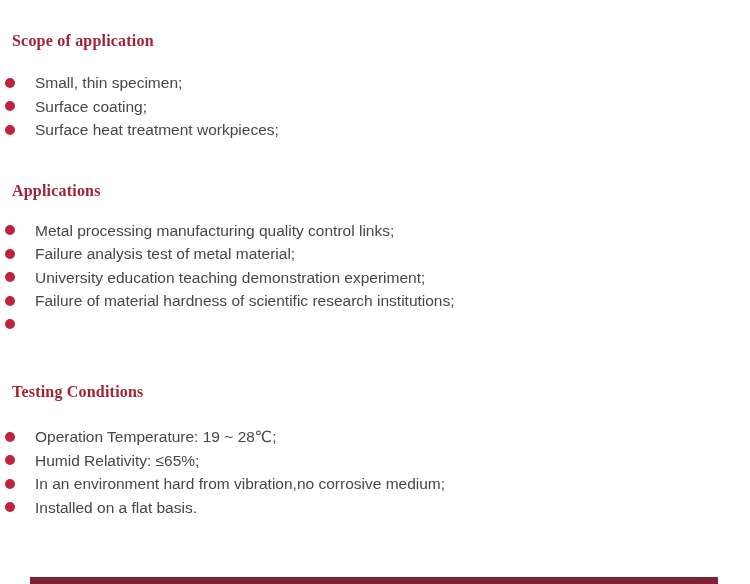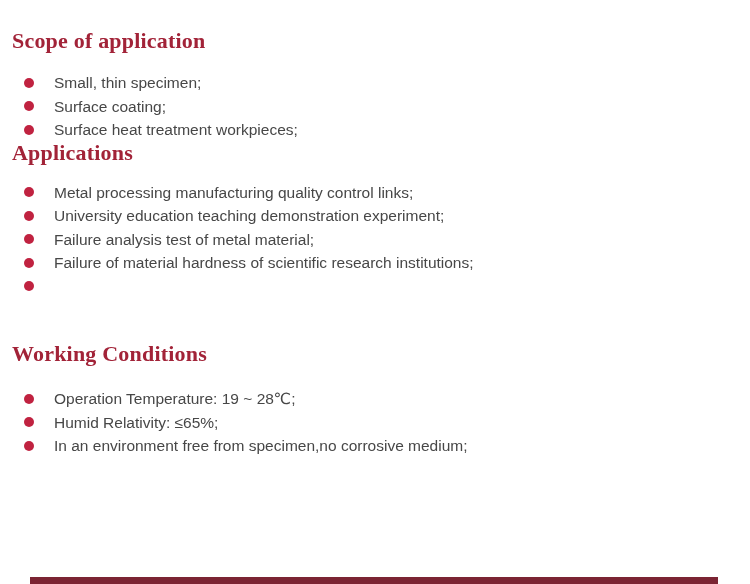--- a/index.html
+++ b/index.html
@@ -10,33 +10,33 @@
   }
   .page {
     position: relative;
     width: 750px; height: 584px;
     background: var(--background, #ffffff);
     overflow: hidden;
   }
   h2.sec-title {
     font-family: "Liberation Serif", "DejaVu Serif", serif;
     font-weight: bold;
-    font-size: 22px;
+    font-size: 16px;
     line-height: 22px;
     color: var(--heading, #a22338);
     margin-left: 12px;
     letter-spacing: 0.2px;
   }
   .sec-scope .sec-title      { margin-top: 30px; }
-  .sec-apps .sec-title       { }
+  .sec-apps .sec-title       { margin-top: 38px; }
   .sec-working .sec-title    { margin-top: 45px; }
 
   ul.bullet-list {
     list-style: none;
-    padding-left: 24px;
+    padding-left: 5px;
   }
   .sec-scope   .bullet-list { margin-top: 19px; }
   .sec-apps    .bullet-list { margin-top: 17px; }
   .sec-working .bullet-list { margin-top: 22px; }
 
   ul.bullet-list li {
     display: flex;
     align-items: center;
     font-size: 15.5px;
     line-height: 23.5px;
@@ -83,49 +83,53 @@
 
   <section class="sec-apps">
     <h2 class="sec-title">Applications</h2>
     <ul class="bullet-list">
         <li>
           <span class="bullet"></span>
           <span class="li-text">Metal processing manufacturing quality control links;</span>
         </li>
         <li>
           <span class="bullet"></span>
-          <span class="li-text">University education teaching demonstration experiment;</span>
+          <span class="li-text">Failure analysis test of metal material;</span>
         </li>
         <li>
           <span class="bullet"></span>
-          <span class="li-text">Failure analysis test of metal material;</span>
+          <span class="li-text">University education teaching demonstration experiment;</span>
         </li>
         <li>
           <span class="bullet"></span>
           <span class="li-text">Failure of material hardness of scientific research institutions;</span>
         </li>
         <li>
           <span class="bullet"></span>
         </li>
       </ul>
   </section>
 
   <section class="sec-working">
-    <h2 class="sec-title">Working Conditions</h2>
+    <h2 class="sec-title">Testing Conditions</h2>
     <ul class="bullet-list">
         <li>
           <span class="bullet"></span>
           <span class="li-text">Operation Temperature:  19 ~ 28℃;</span>
         </li>
         <li>
           <span class="bullet"></span>
           <span class="li-text">Humid Relativity:  ≤65%;</span>
         </li>
         <li>
           <span class="bullet"></span>
-          <span class="li-text">In an environment free from specimen,no corrosive medium;</span>
+          <span class="li-text">In an environment hard from vibration,no corrosive medium;</span>
+        </li>
+        <li>
+          <span class="bullet"></span>
+          <span class="li-text">Installed on a flat basis.</span>
         </li>
       </ul>
   </section>
 
   <div class="footer-bar"></div>
 
 </div>
 
 </body></html>

